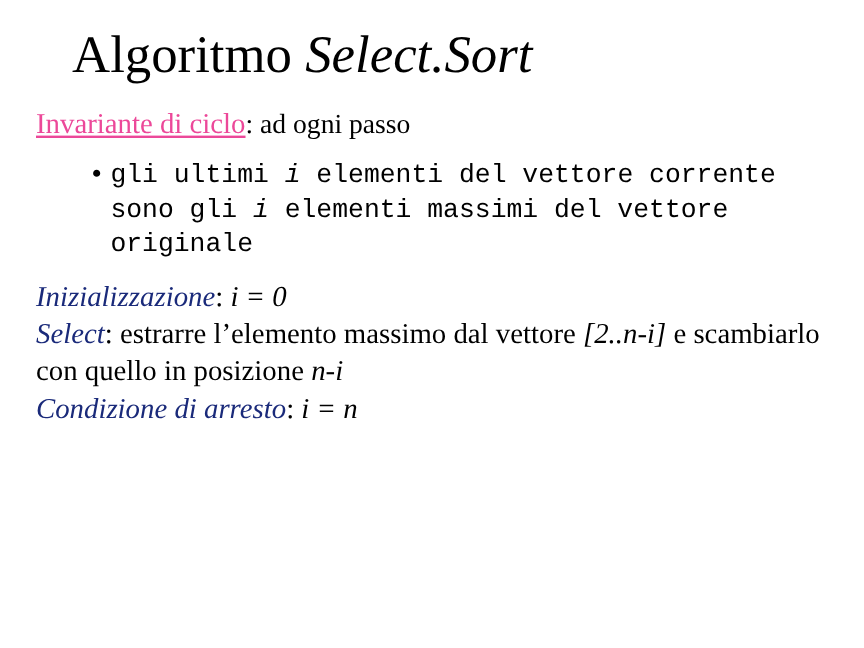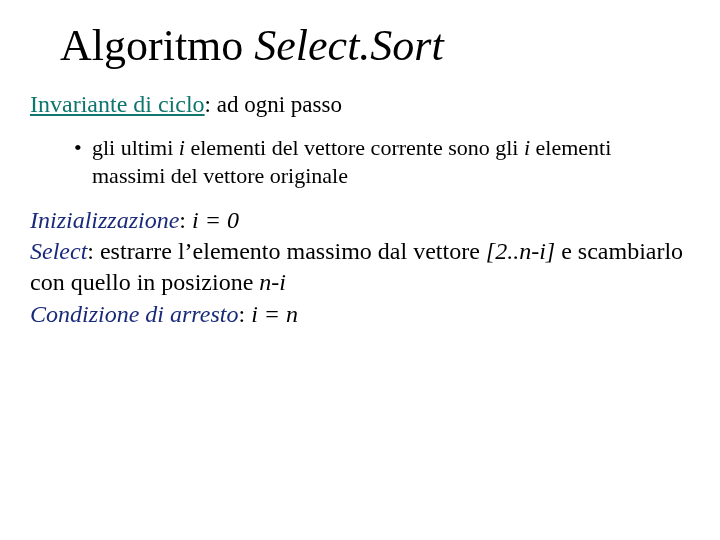--- a/index.html
+++ b/index.html
@@ -21,38 +21,39 @@
     font-weight: normal;
   }
   .title .reg { font-style: normal; }
   .title .ital { font-style: italic; }
   .section {
     margin: 0 0 14px 0;
     font-size: 24px;
     line-height: 1.25;
   }
   .section-label {
-    color: #0f766e;
+    color: #ec4899;
     text-decoration: underline;
   }
   .sub {
     font-size: 23px;
     font-family: Liberation Serif, serif;
   }
   ul.bullets {
     margin: 6px 0 14px 0;
     padding: 0 0 0 44px;
     list-style: none;
     font-size: 22px;
     line-height: 1.3;
   }
   ul.bullets li {
     position: relative;
     padding-left: 18px;
     margin-bottom: 2px;
+    font-family: Liberation Mono, monospace;
   }
   ul.bullets li::before {
     content: "•";
     position: absolute;
     left: 0;
     top: 0;
   }
   .ital { font-style: italic; }
   .para {
     font-size: 24px;

